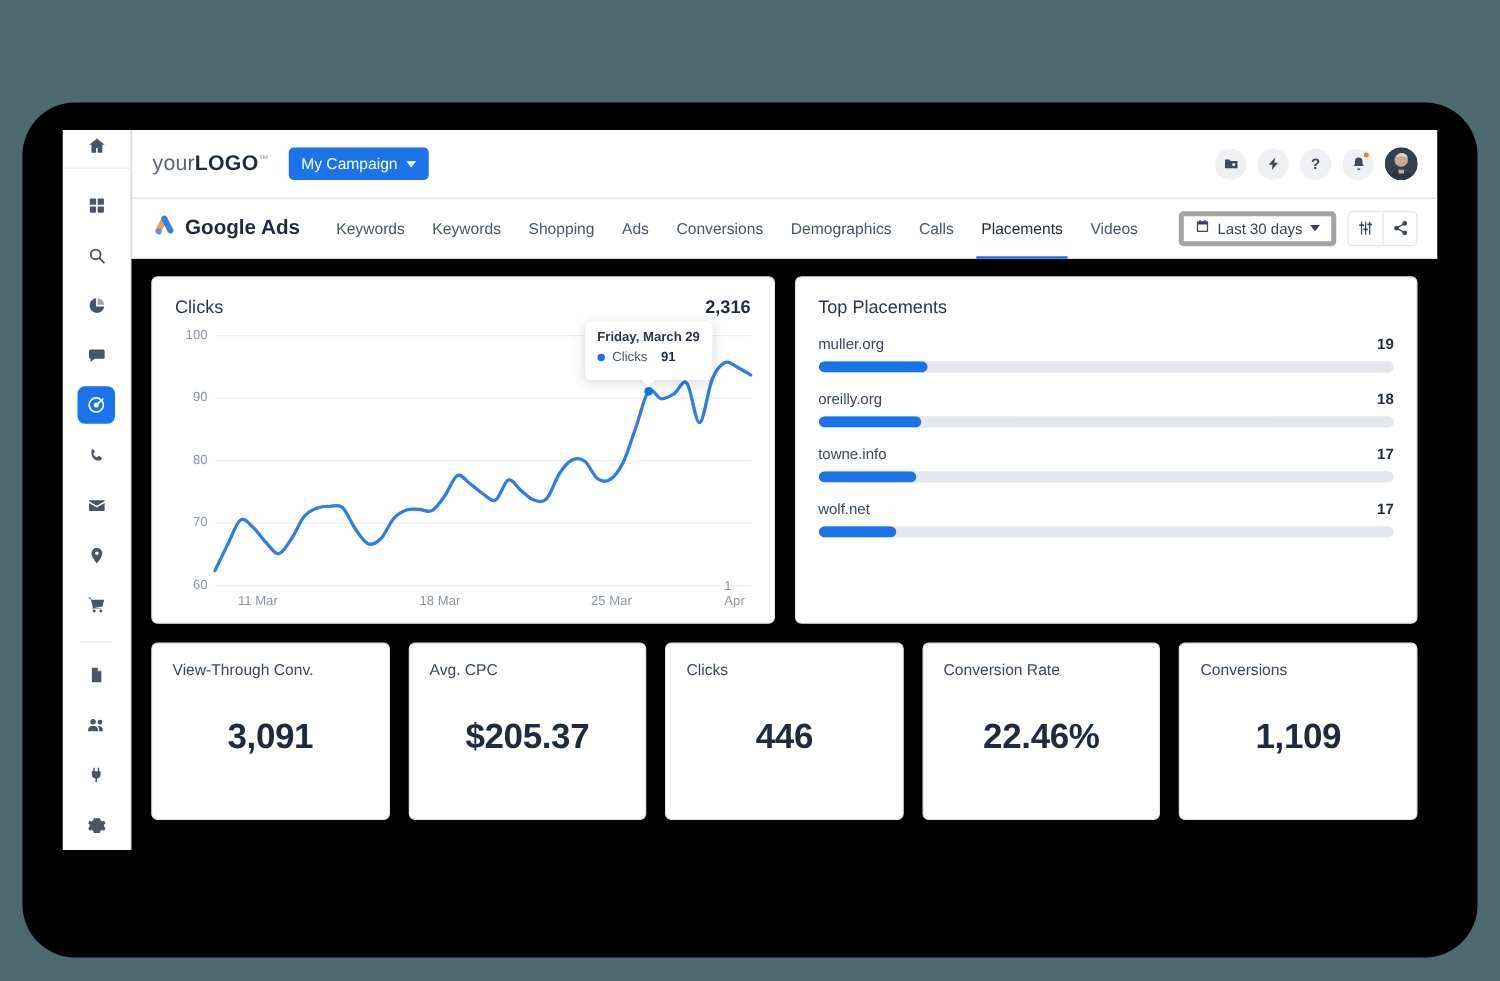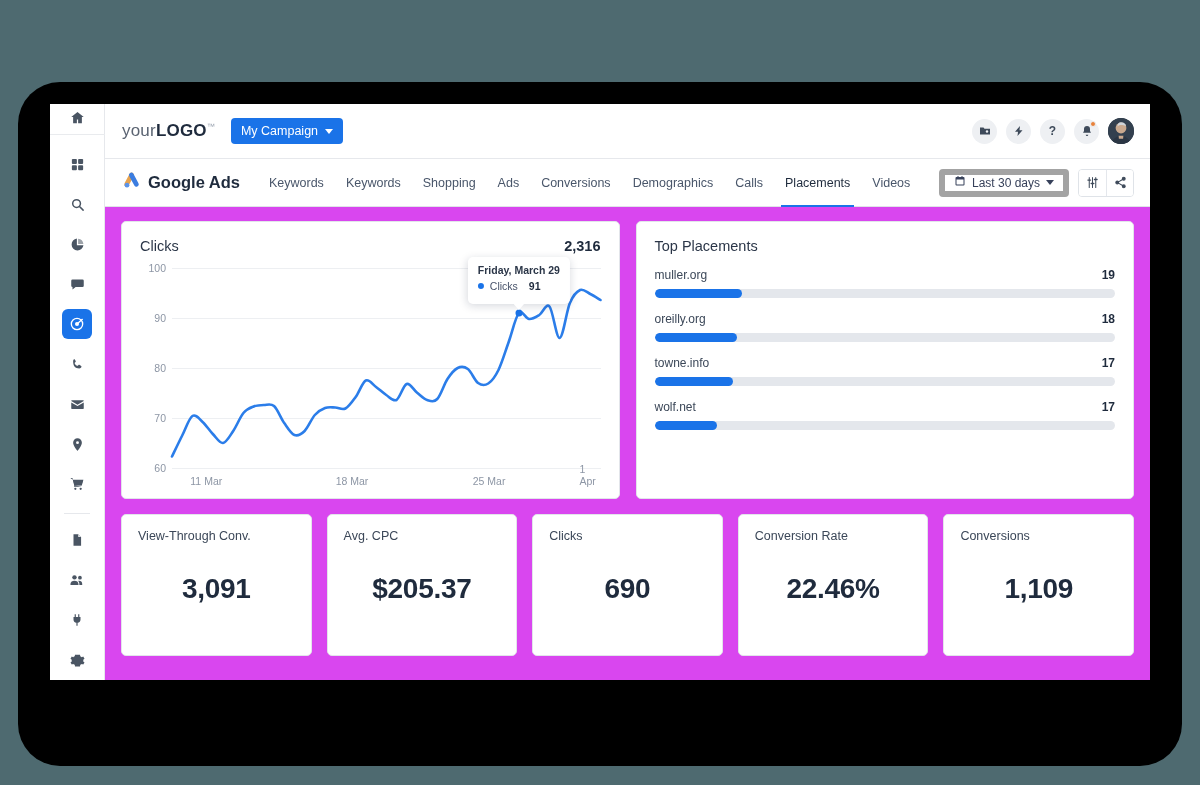--- a/index.html
+++ b/index.html
@@ -15,21 +15,21 @@
     position: absolute;
     left: 18px; top: 82px;
     width: 1164px; height: 684px;
     background: #000000;
     border-radius: 42px;
   }
   #screen {
     position: absolute;
     left: 50px; top: 104px;
     width: 1100px; height: 576px;
-    background: #d946ef;
+    background: #000000;
     overflow: hidden;
     display: flex;
   }
 
   
   #rail {
     width: 55px;
     background: #ffffff;
     border-right: 1px solid #e6e8ec;
     display: flex; flex-direction: column;
@@ -119,21 +119,21 @@
     position: relative; cursor: pointer; white-space: nowrap;
   }
   .tab.active { color: #1f2b3d; }
   .tab.active::after {
     content: ""; position: absolute; left: 7px; right: 7px; bottom: -1px;
     height: 2.5px; background: #1a73e8;
   }
   #tabbar-spacer { flex: 1 1 auto; }
   .tb-controls { display: flex; align-items: center; gap: 9px; }
   #date-picker {
-    height: 28px; border: 6px solid #a3a3a3; border-radius: 4px;
+    height: 28px; border: 4px solid #a3a3a3; border-radius: 4px;
     background: #fff; display: flex; align-items: center; gap: 6px;
     padding: 0 9px; font-size: 12px; color: #37415a; cursor: pointer;
     font-family: inherit;
   }
   .seg {
     display: flex; height: 28px;
     border: 1px solid #dfe3e8; border-radius: 4px; overflow: hidden;
   }
   .seg div {
     width: 27px; display: flex; align-items: center; justify-content: center;
@@ -531,21 +531,21 @@
           <div class="card kpi">
             <div class="kpi-label">View-Through Conv.</div>
             <div class="kpi-value">3,091</div>
           </div>
           <div class="card kpi">
             <div class="kpi-label">Avg. CPC</div>
             <div class="kpi-value">$205.37</div>
           </div>
           <div class="card kpi">
             <div class="kpi-label">Clicks</div>
-            <div class="kpi-value">690</div>
+            <div class="kpi-value">446</div>
           </div>
           <div class="card kpi">
             <div class="kpi-label">Conversion Rate</div>
             <div class="kpi-value">22.46%</div>
           </div>
           <div class="card kpi">
             <div class="kpi-label">Conversions</div>
             <div class="kpi-value">1,109</div>
           </div>
         </div>

